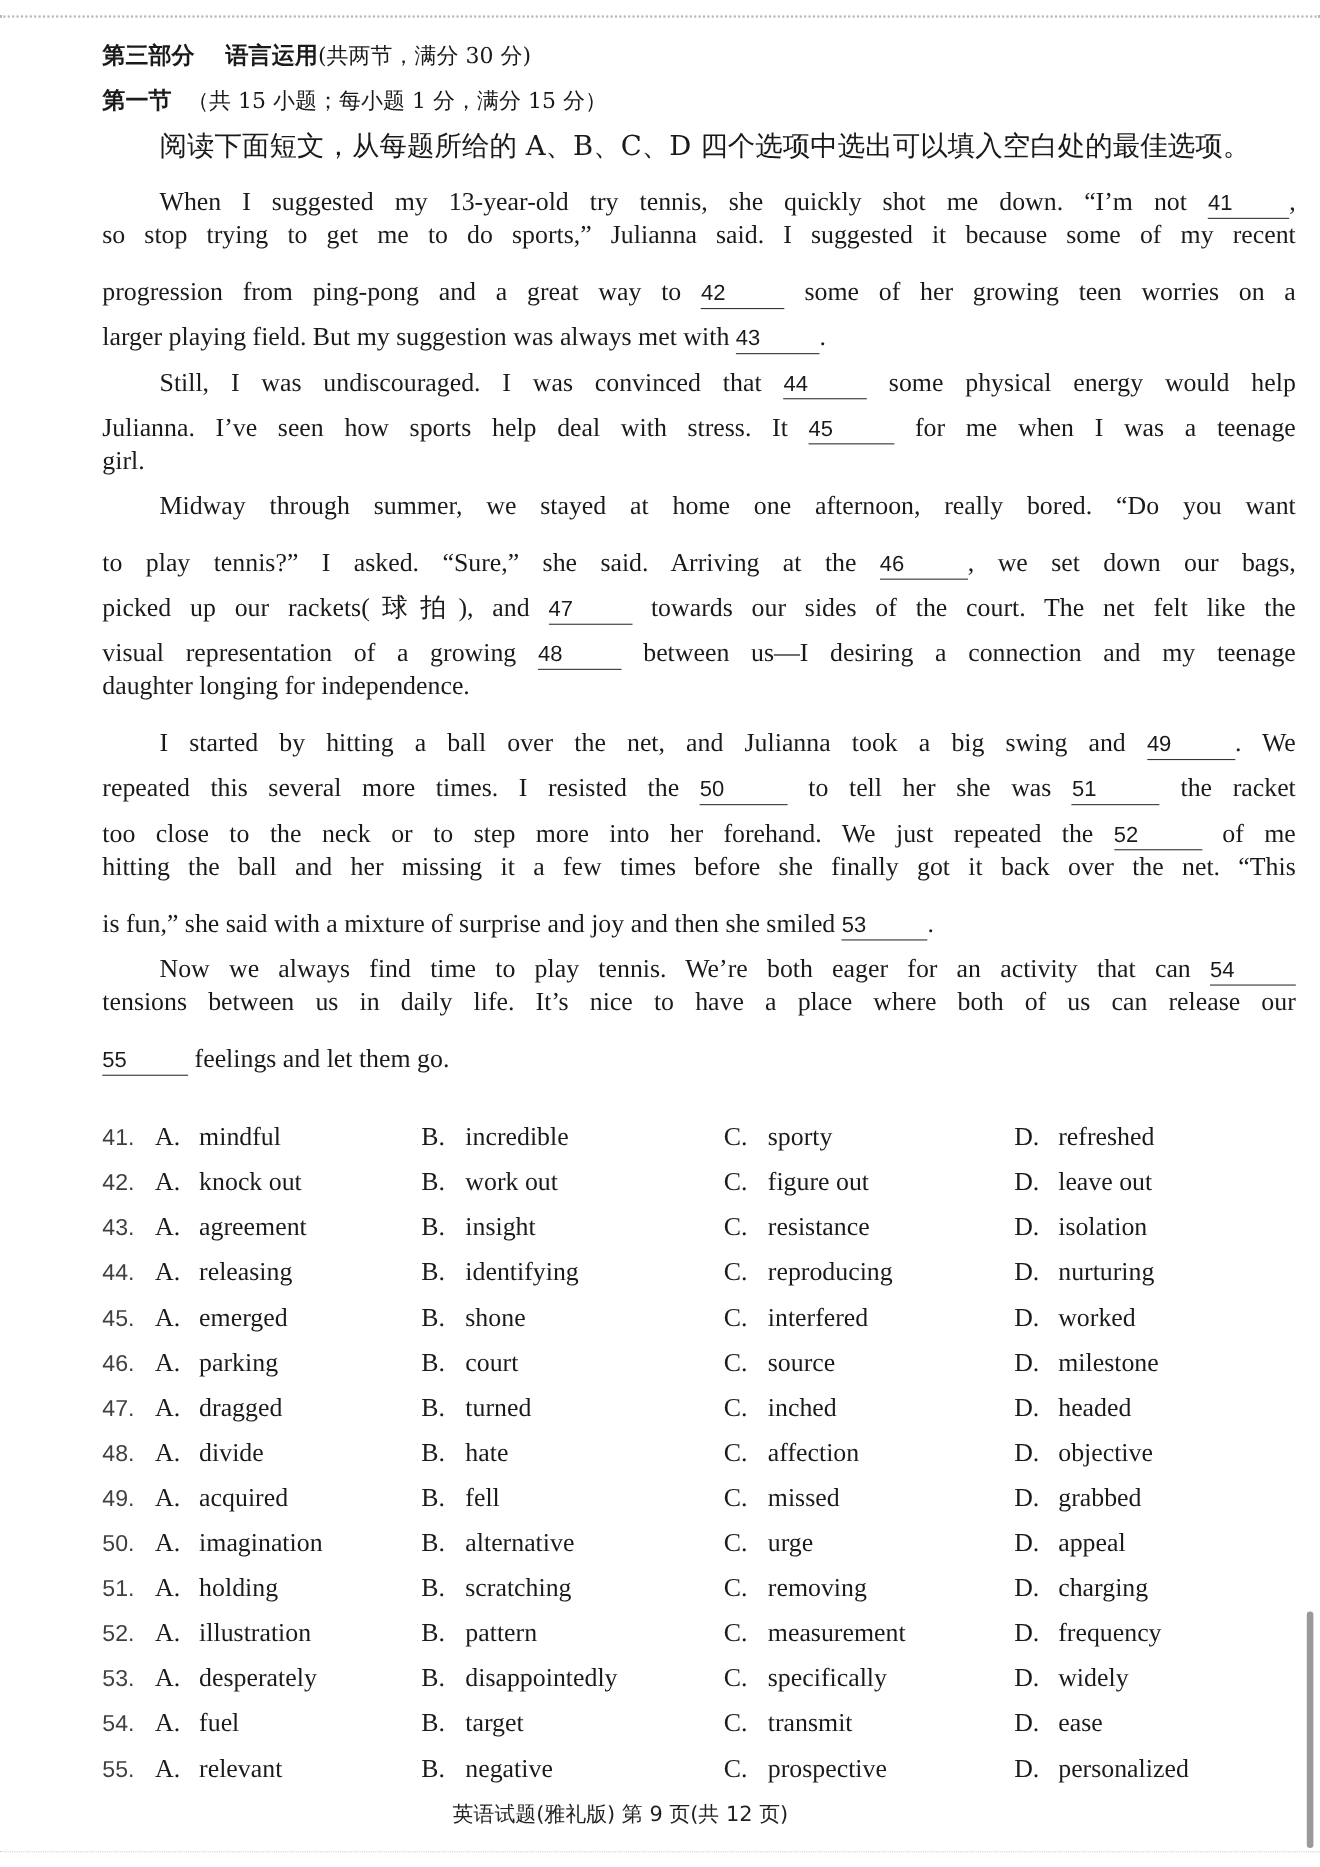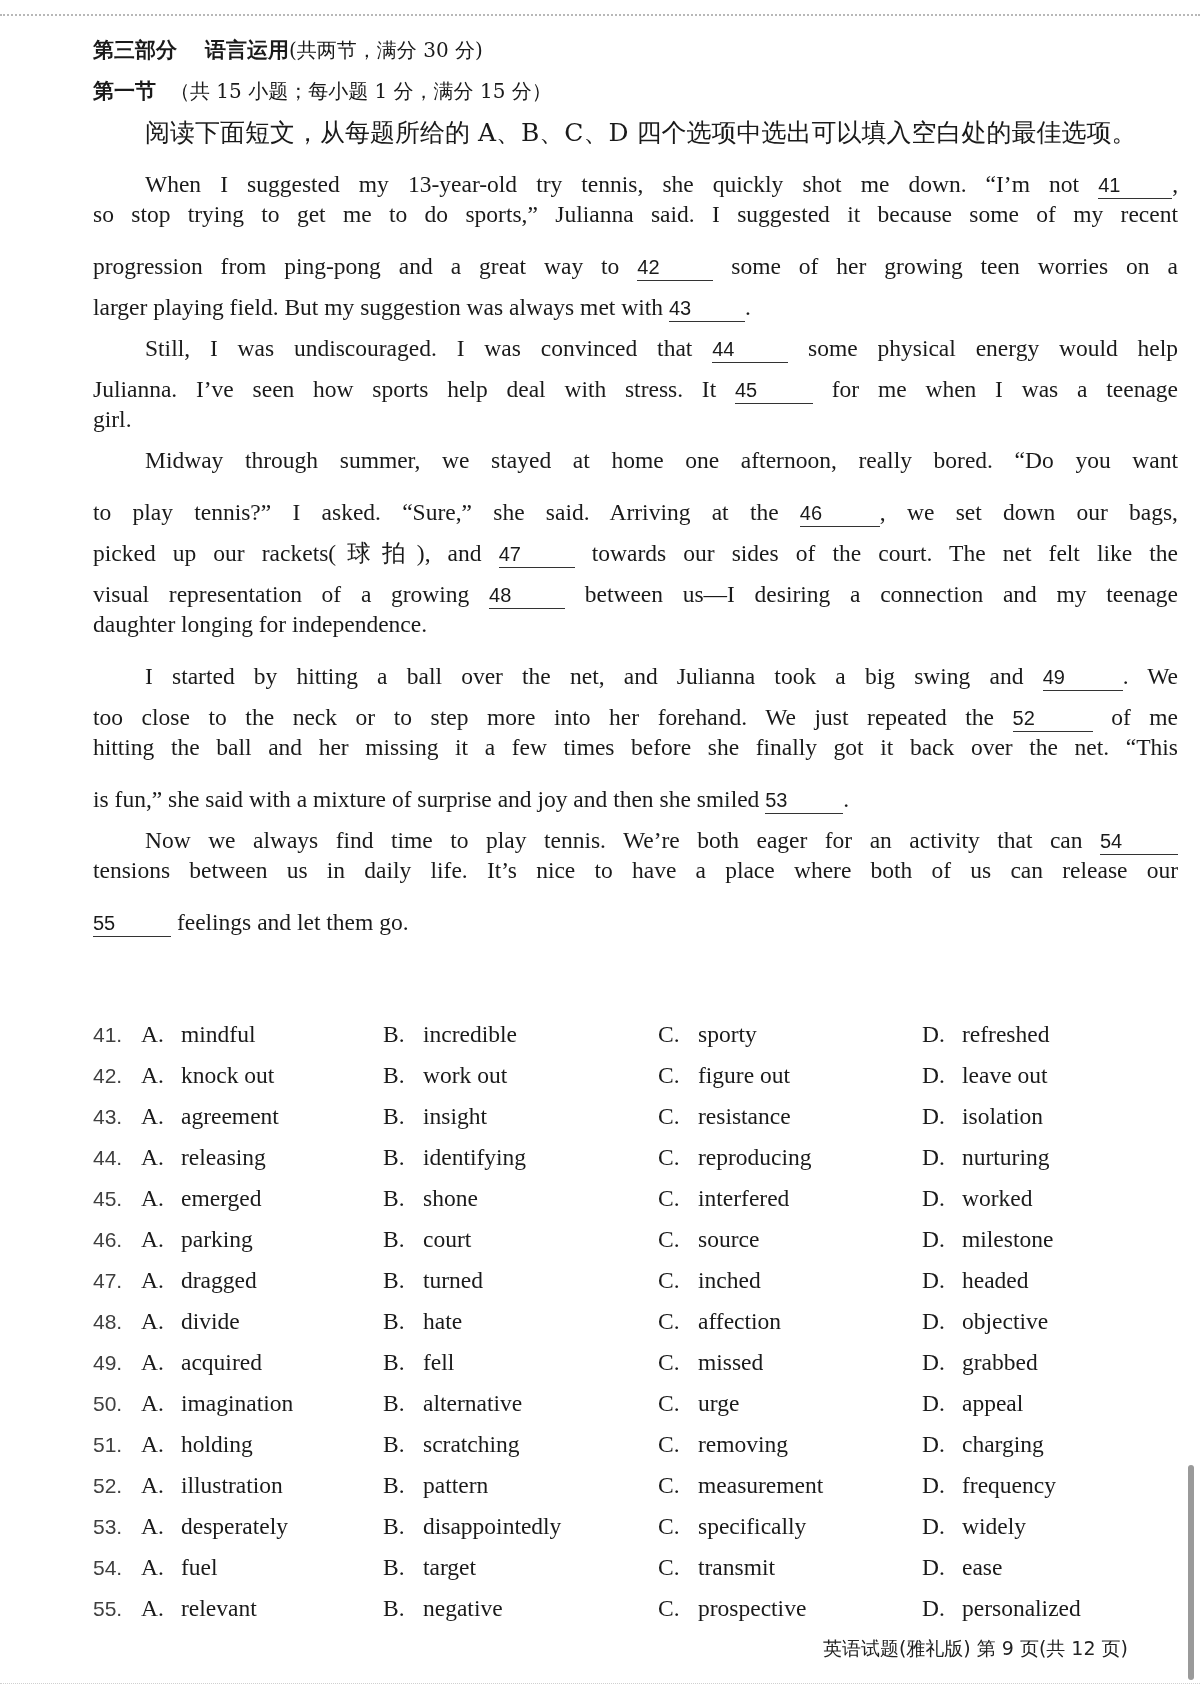--- a/index.html
+++ b/index.html
@@ -22,21 +22,21 @@
     display:inline-block; border-bottom:1.5px solid #333; text-align:center;
     font-family:"Liberation Sans", sans-serif; font-size:20px; line-height:26px; vertical-align:baseline;margin-top:19px;
   }
   .options { position:absolute; left:93px; top:1014px; width:1085px; }
   .opt-row { height:41px; line-height:41px; font-size:23.5px; position:relative; white-space:nowrap; }
   .opt-row span.cell { position:absolute; top:0; }
   .qnum { left:0; font-family:"Liberation Sans", sans-serif; font-size:21px; color:#404040; }
   .c-a { left:48px; } .c-b { left:290px; } .c-c { left:565px; } .c-d { left:829px; }
   .ltr { display:inline-block; width:40px; }
   .footer {
-    position:absolute; left:0; width:1128px; top:1636px; text-align:right;
+    position:absolute; left:0; width:1128px; top:1636px; text-align:center;
     font-family:"DejaVu Sans", sans-serif; font-size:19px; color:#222;
   }
   .scrollbar { position:absolute; left:1188px; top:1465px; width:6px; height:215px; background:#9a9a9a; border-radius:3px; }
 </style>
 </head>
 <body>
 
 <div class="topline"></div>
 
 <div class="page">
@@ -55,20 +55,21 @@
     <div class="line para last"><span>larger playing field. But my suggestion was always met with</span> <span class="blank" style="width:76px">43</span><span>.</span></div>
     <div class="line para indent"><span>Still, I was undiscouraged. I was convinced that</span> <span class="blank" style="width:76px">44</span> <span>some physical energy would help</span></div>
     <div class="line para"><span>Julianna. I’ve seen how sports help deal with stress. It</span> <span class="blank" style="width:78px">45</span> <span>for me when I was a teenage</span></div>
     <div class="line para last">girl.</div>
     <div class="line para indent">Midway through summer, we stayed at home one afternoon, really bored. “Do you want</div>
     <div class="line para"><span>to play tennis?” I asked. “Sure,” she said. Arriving at the</span> <span class="blank" style="width:80px">46</span><span>, we set down our bags,</span></div>
     <div class="line para"><span>picked up our rackets(球拍), and</span> <span class="blank" style="width:76px">47</span> <span>towards our sides of the court. The net felt like the</span></div>
     <div class="line para"><span>visual representation of a growing</span> <span class="blank" style="width:76px">48</span> <span>between us—I desiring a connection and my teenage</span></div>
     <div class="line para last">daughter longing for independence.</div>
     <div class="line para indent"><span>I started by hitting a ball over the net, and Julianna took a big swing and</span> <span class="blank" style="width:80px">49</span><span>. We</span></div>
+    <div class="line para"><span>repeated this several more times. I resisted the</span> <span class="blank" style="width:80px">50</span> <span>to tell her she was</span> <span class="blank" style="width:80px">51</span> <span>the racket</span></div>
     <div class="line para"><span>too close to the neck or to step more into her forehand. We just repeated the</span> <span class="blank" style="width:80px">52</span> <span>of me</span></div>
     <div class="line para">hitting the ball and her missing it a few times before she finally got it back over the net. “This</div>
     <div class="line para last"><span>is fun,” she said with a mixture of surprise and joy and then she smiled</span> <span class="blank" style="width:78px">53</span><span>.</span></div>
     <div class="line para indent"><span>Now we always find time to play tennis. We’re both eager for an activity that can</span> <span class="blank" style="width:78px">54</span></div>
     <div class="line para">tensions between us in daily life. It’s nice to have a place where both of us can release our</div>
     <div class="line para last"><span class="blank" style="width:78px">55</span> <span>feelings and let them go.</span></div>
   </div>
 </div>
 
 <div class="options" id="options">

